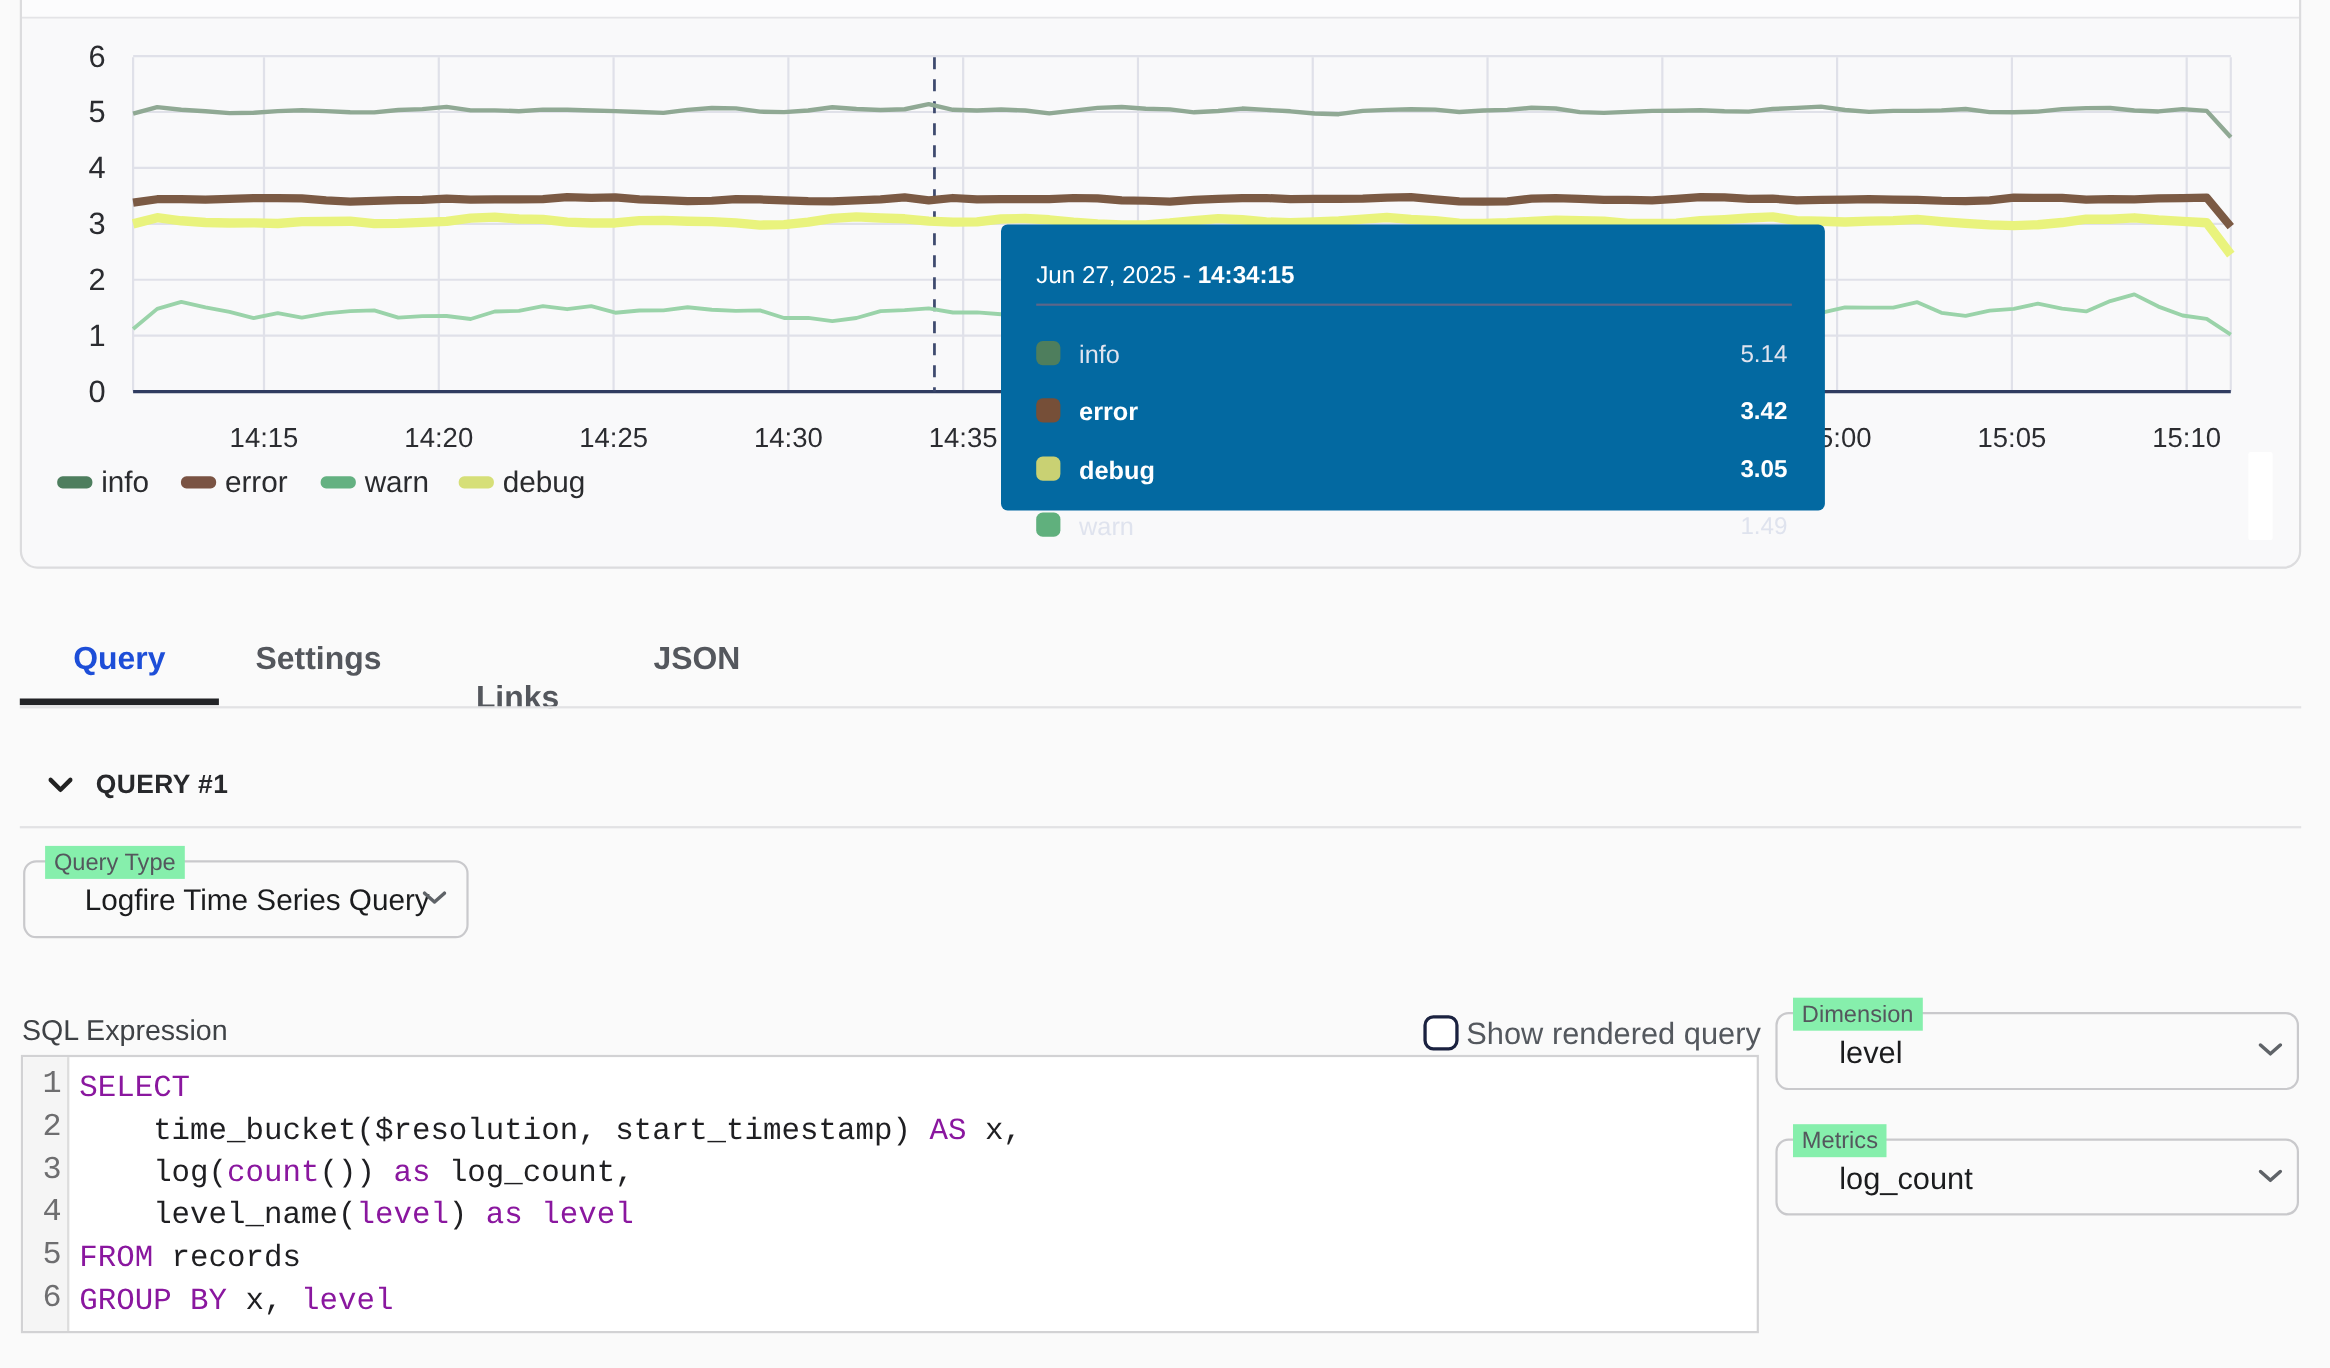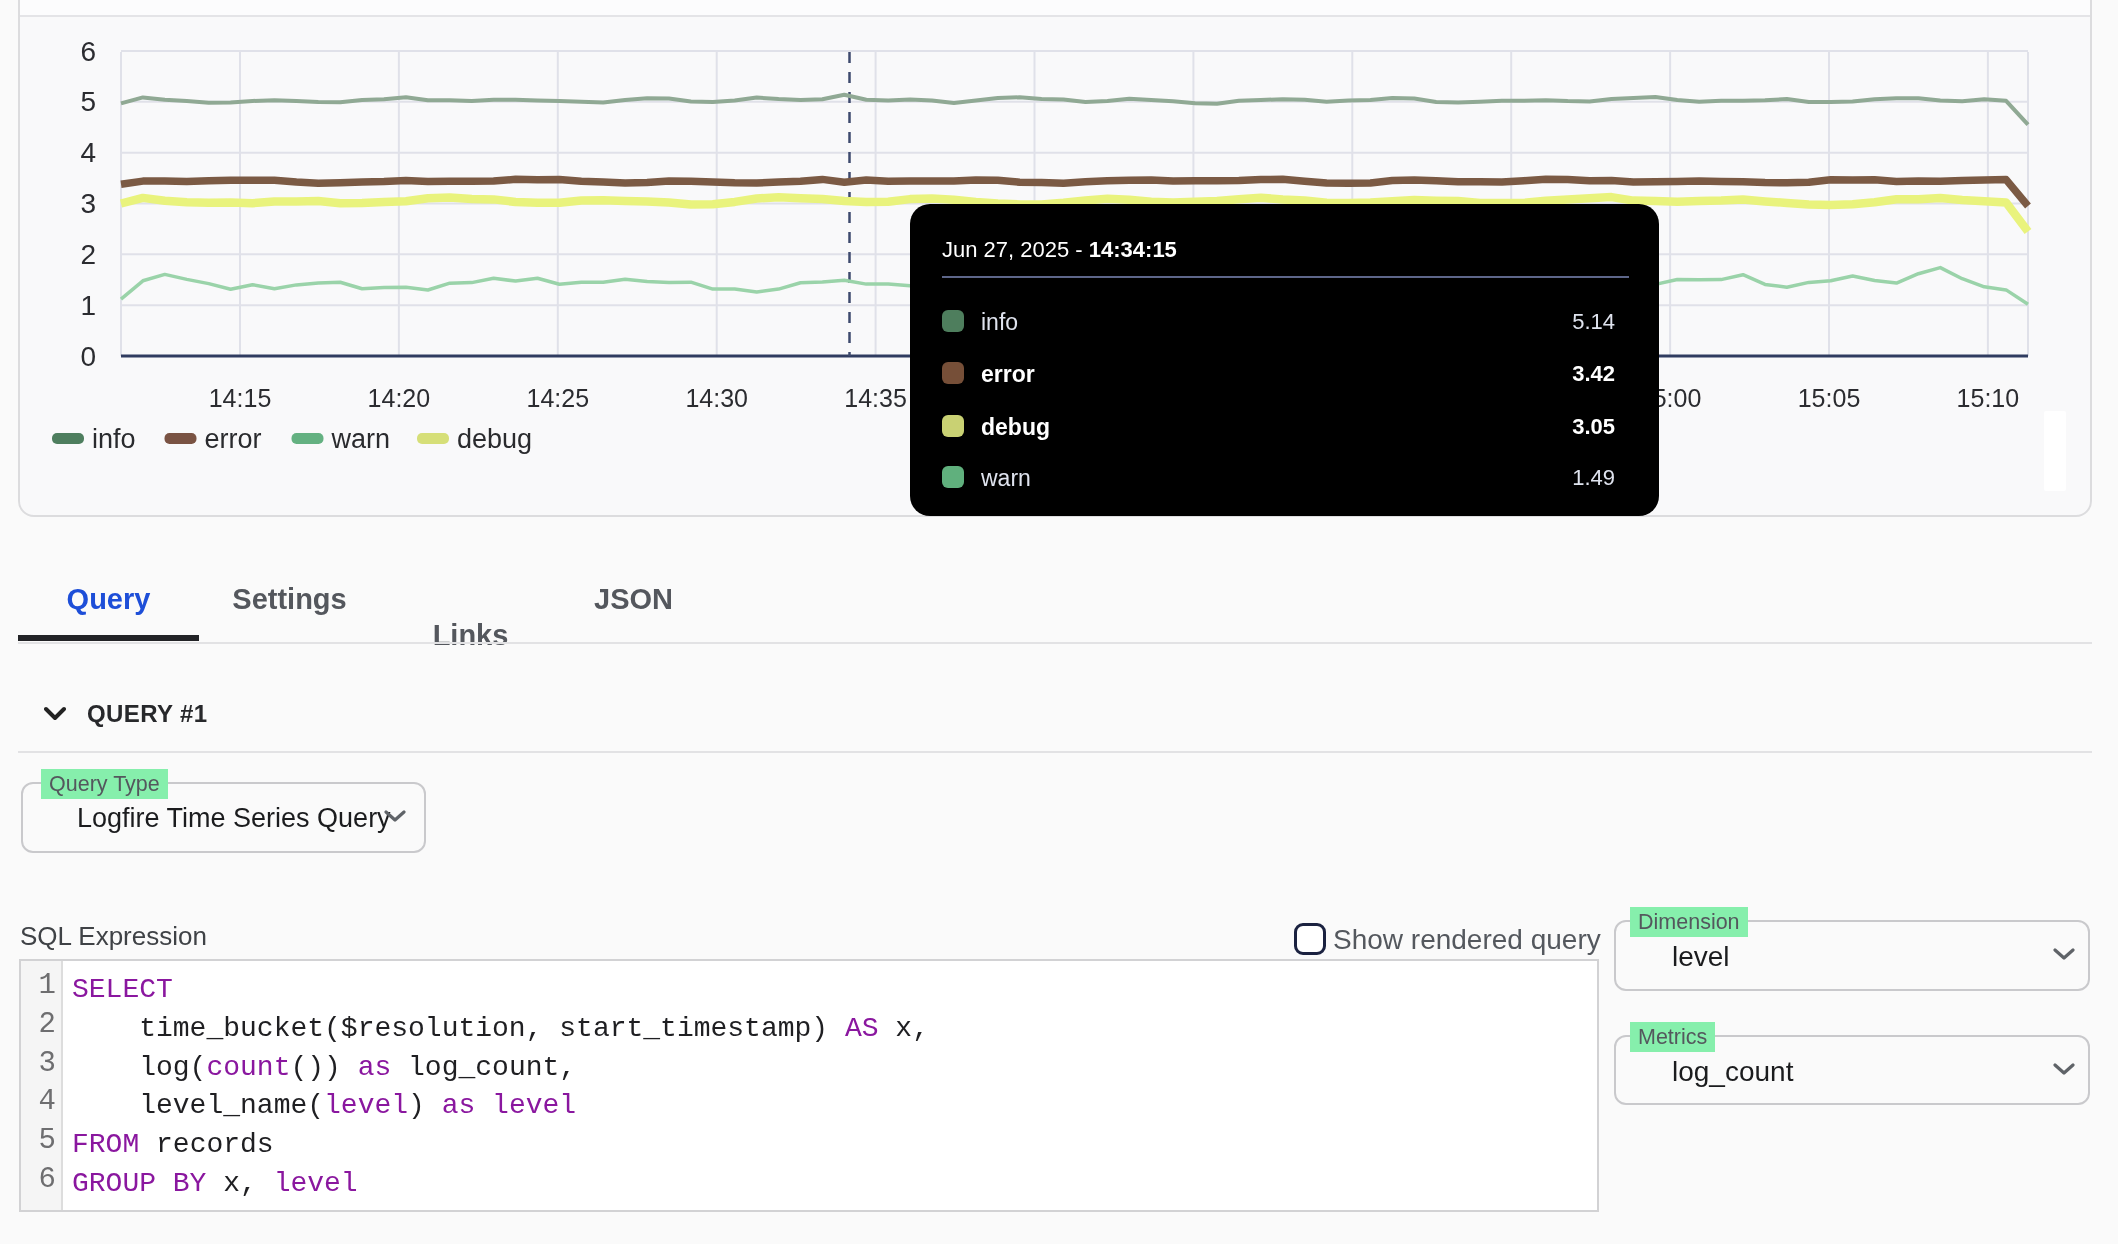--- a/index.html
+++ b/index.html
@@ -8,28 +8,28 @@
   #stage{position:relative;width:2118px;height:1244px;overflow:hidden;}
   .abs{position:absolute;}
   *{box-sizing:border-box;}
   
   #card{left:18px;top:-26px;width:2074px;height:543px;background:#f9f9fa;
         border:2px solid #dcdcde;border-radius:16px;}
   #cardhead{left:0;top:0;width:100%;height:41px;background:#fcfcfd;
         border-bottom:2px solid #e4e4e7;border-radius:14px 14px 0 0;}
   #scrollthumb{left:2044px;top:411px;width:22px;height:80px;background:#fff;border-radius:2px;}
   
-  #tooltip{left:910px;top:204px;width:749px;height:312px;background:#000000;
-        border-radius:20px;color:#fff;font-size:22px;}
+  #tooltip{left:910px;top:204px;width:749px;height:260px;background:#0369a1;
+        border-radius:6px;color:#fff;font-size:22px;}
   #tt-title{position:absolute;left:32px;top:33px;color:#fff;}
   #tt-div{position:absolute;left:32px;top:72px;width:687px;height:2px;background:#5d6689;}
   .tt-row{position:absolute;left:32px;width:687px;height:22px;}
   .tt-sw{position:absolute;left:0;top:0px;width:22px;height:22px;border-radius:6px;}
   .tt-lab{position:absolute;left:39px;top:-1px;font-size:23px;}
-  .tt-val{position:absolute;right:14px;top:-1px;text-align:right;}
+  .tt-val{position:absolute;right:4px;top:-1px;text-align:right;}
   .dim{color:#dfe3ee;}
   .bold{font-weight:bold;color:#fff;}
   
   .tab{top:580px;height:38px;font-size:29px;font-weight:700;color:#54575d;
        text-align:center;line-height:38px;}
   #tab-underline{left:18px;top:635px;width:181px;height:6px;background:#222326;}
   #tab-border{left:18px;top:642px;width:2074px;height:2px;background:#e2e2e4;}
   
   #q1-chev{left:44px;top:706px;}
   #q1-label{left:87px;top:700px;font-size:24px;font-weight:600;color:#27282b;letter-spacing:0.4px;}

